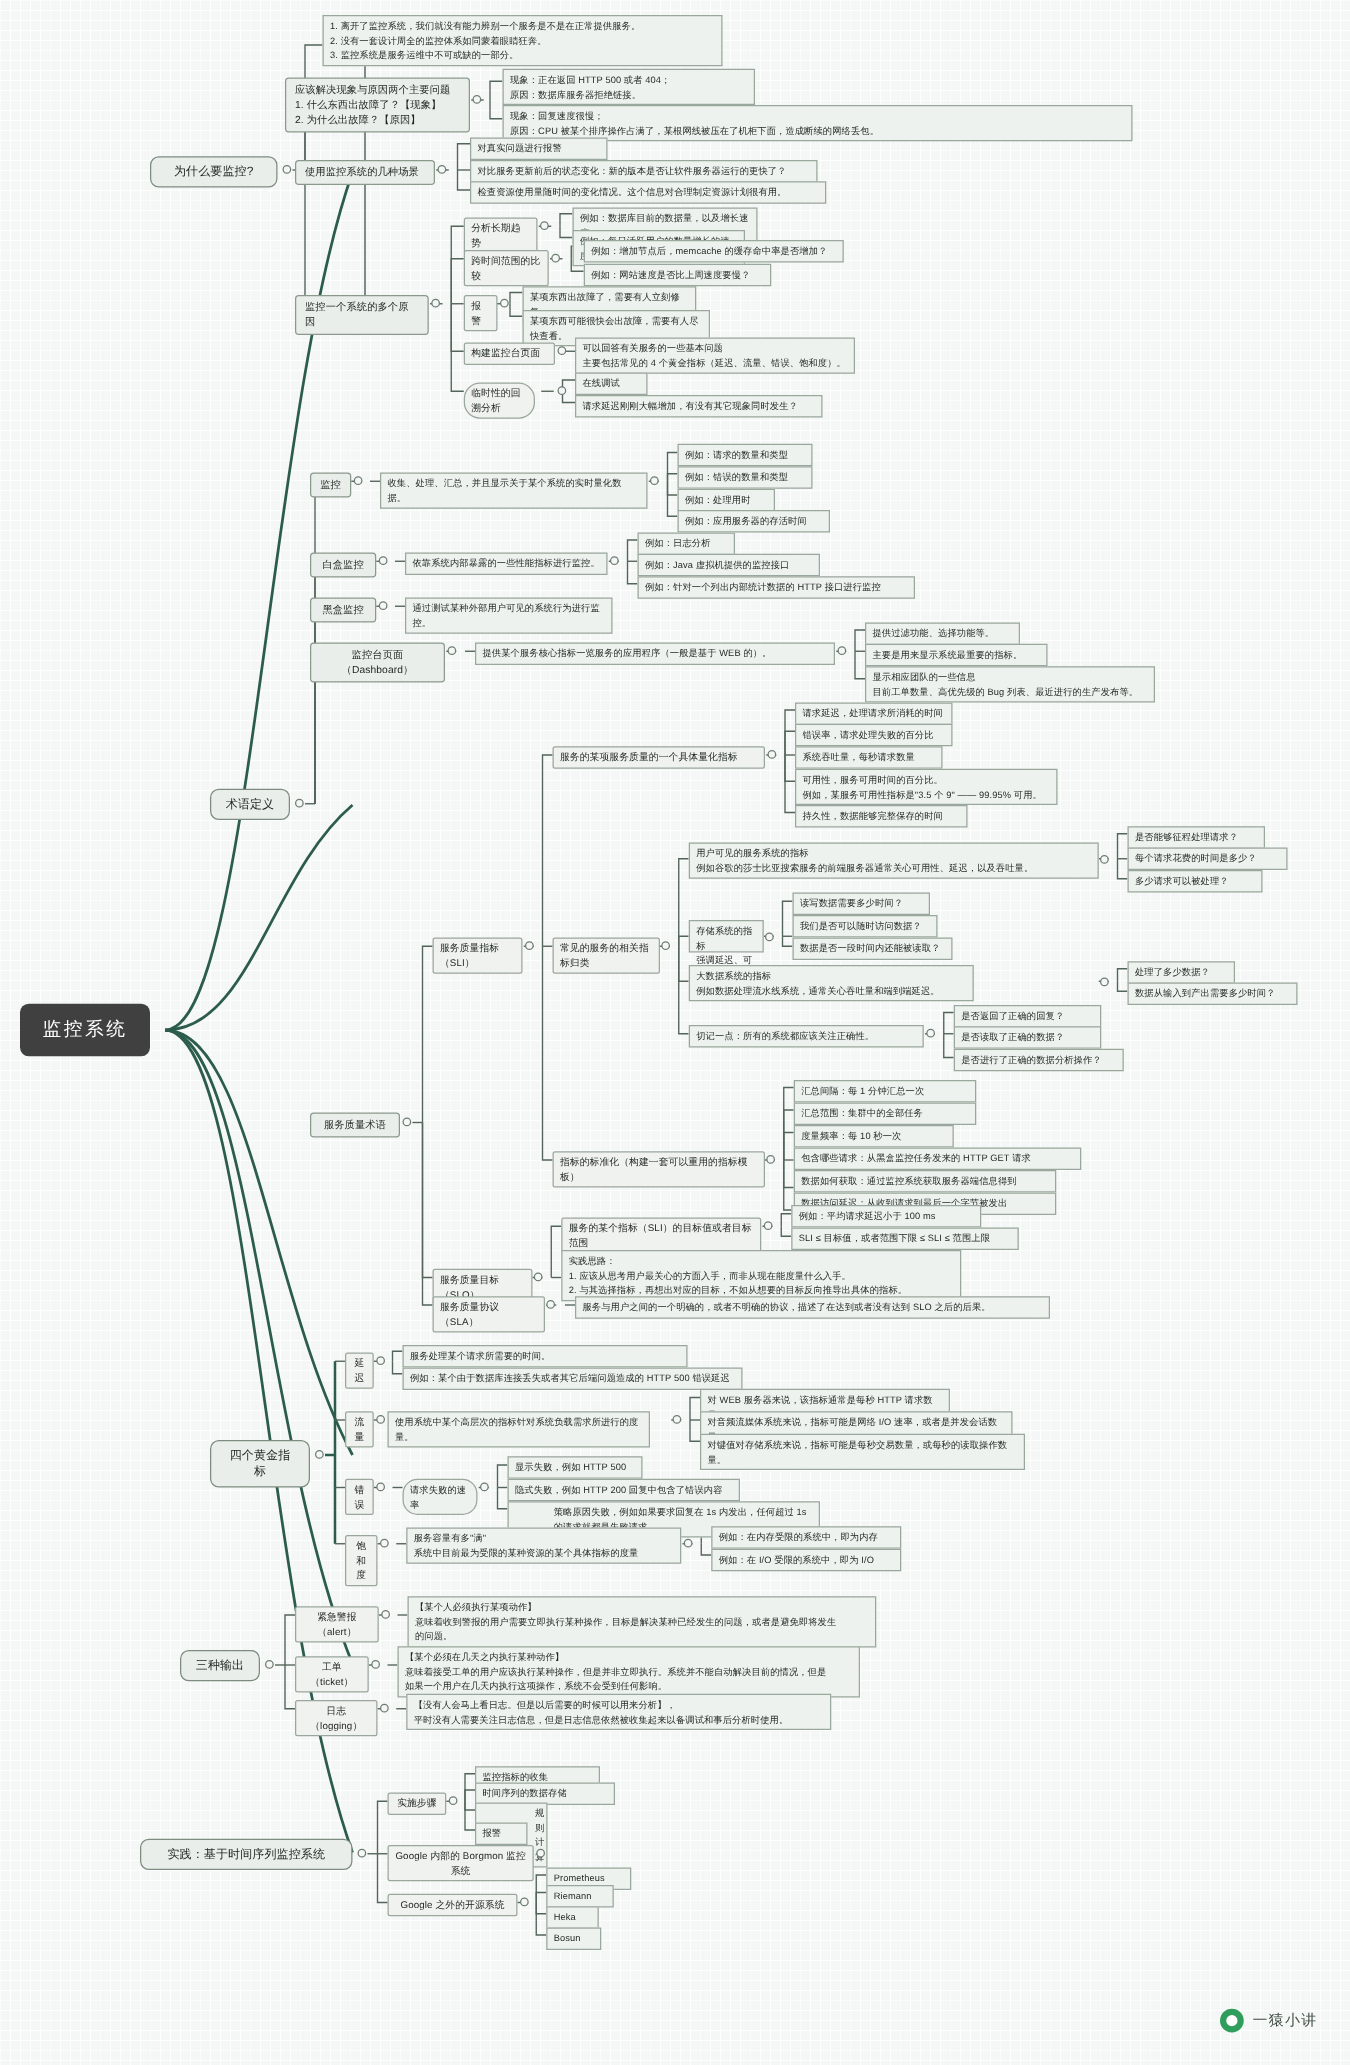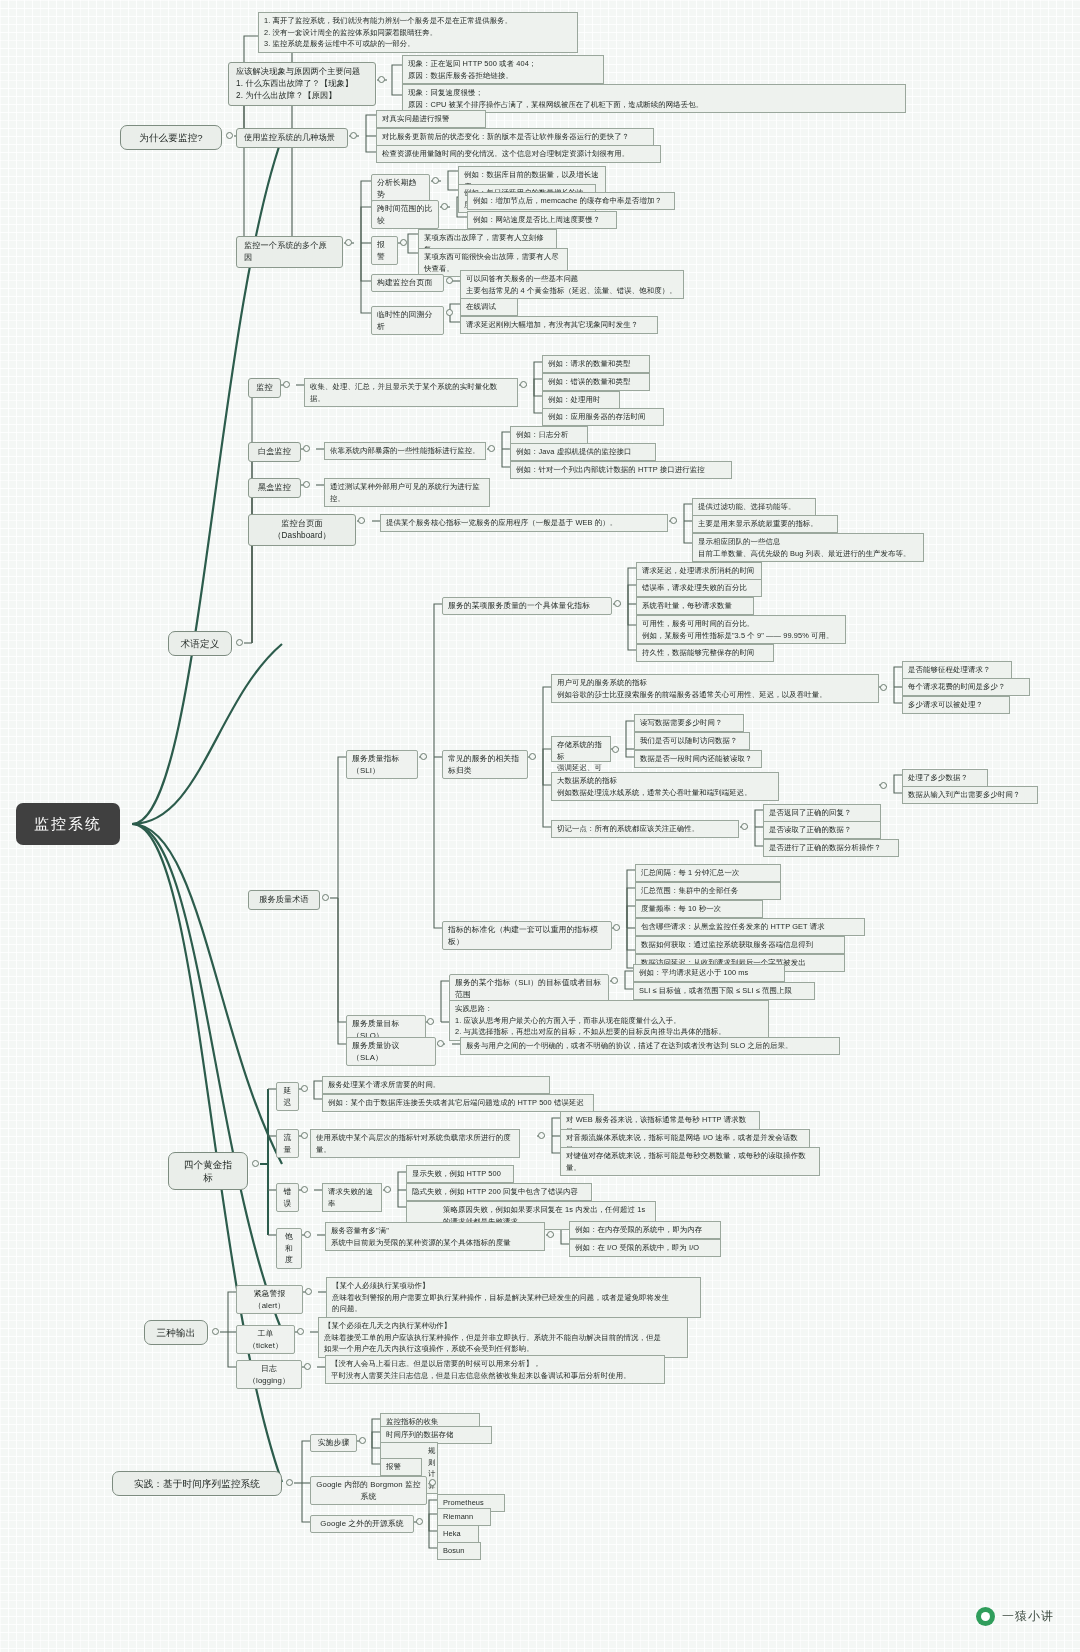--- a/index.html
+++ b/index.html
@@ -197,21 +197,21 @@
   <div class="node lvl3" style="left:371px;top:236px;width:27px;">报警</div>
   <div class="dot" style="left:400px;top:239px;"></div>
   <div class="node" style="left:418px;top:229px;width:139px;">某项东西出故障了，需要有人立刻修复。</div>
   <div class="node" style="left:418px;top:248px;width:150px;">某项东西可能很快会出故障，需要有人尽快查看。</div>
 
   <div class="node lvl3" style="left:371px;top:274px;width:73px;">构建监控台页面</div>
   <div class="dot" style="left:446px;top:277px;"></div>
   <div class="node" style="left:460px;top:270px;width:224px;">可以回答有关服务的一些基本问题
 主要包括常见的 4 个黄金指标（延迟、流量、错误、饱和度）。</div>
 
-  <div class="node lvl3" style="left:371px;top:306px;width:73px;">临时性的回溯分析</div>
+  <div class="node lvl3" style="left:371px;top:306px;width:57px;border-radius:13px;">临时性的回溯分析</div>
   <div class="dot" style="left:446px;top:309px;"></div>
   <div class="node" style="left:460px;top:298px;width:58px;">在线调试</div>
   <div class="node" style="left:460px;top:316px;width:198px;">请求延迟刚刚大幅增加，有没有其它现象同时发生？</div>
 
   <div class="node lvl1" style="left:168px;top:631px;width:64px;text-align:center;">术语定义</div>
   <div class="dot" style="left:236px;top:639px;"></div>
 
   <svg class="wires" viewBox="0 0 1080 1652">
     <g fill="none" stroke="#53645a" stroke-width="1.1">
       <path d="M244 643 L252 643"></path>
@@ -456,21 +456,21 @@
   <div class="node lvl3" style="left:276px;top:1129px;width:23px;text-align:center;">流量</div>
   <div class="dot" style="left:301px;top:1132px;"></div>
   <div class="node" style="left:310px;top:1129px;width:210px;">使用系统中某个高层次的指标针对系统负载需求所进行的度量。</div>
   <div class="dot" style="left:538px;top:1132px;"></div>
   <div class="node" style="left:560px;top:1111px;width:200px;">对 WEB 服务器来说，该指标通常是每秒 HTTP 请求数量。</div>
   <div class="node" style="left:560px;top:1129px;width:250px;">对音频流媒体系统来说，指标可能是网络 I/O 速率，或者是并发会话数量。</div>
   <div class="node" style="left:560px;top:1147px;width:260px;">对键值对存储系统来说，指标可能是每秒交易数量，或每秒的读取操作数量。</div>
 
   <div class="node lvl3" style="left:276px;top:1183px;width:23px;text-align:center;">错误</div>
   <div class="dot" style="left:301px;top:1186px;"></div>
-  <div class="node" style="left:322px;top:1183px;width:60px;">请求失败的速率</div>
+  <div class="node" style="left:322px;top:1183px;width:60px;border-radius:12px;">请求失败的速率</div>
   <div class="dot" style="left:384px;top:1186px;"></div>
   <div class="node" style="left:406px;top:1165px;width:108px;">显示失败，例如 HTTP 500</div>
   <div class="node" style="left:406px;top:1183px;width:186px;">隐式失败，例如 HTTP 200 回复中包含了错误内容</div>
   <div class="node" style="left:406px;top:1201px;width:250px;padding-left:36px;">策略原因失败，例如如果要求回复在 1s 内发出，任何超过 1s 的请求就都是失败请求。</div>
 
   <div class="node lvl3" style="left:276px;top:1228px;width:26px;text-align:center;">饱和度</div>
   <div class="dot" style="left:304px;top:1231px;"></div>
   <div class="node" style="left:325px;top:1222px;width:220px;">服务容量有多"满"
 系统中目前最为受限的某种资源的某个具体指标的度量</div>
   <div class="dot" style="left:547px;top:1231px;"></div>

